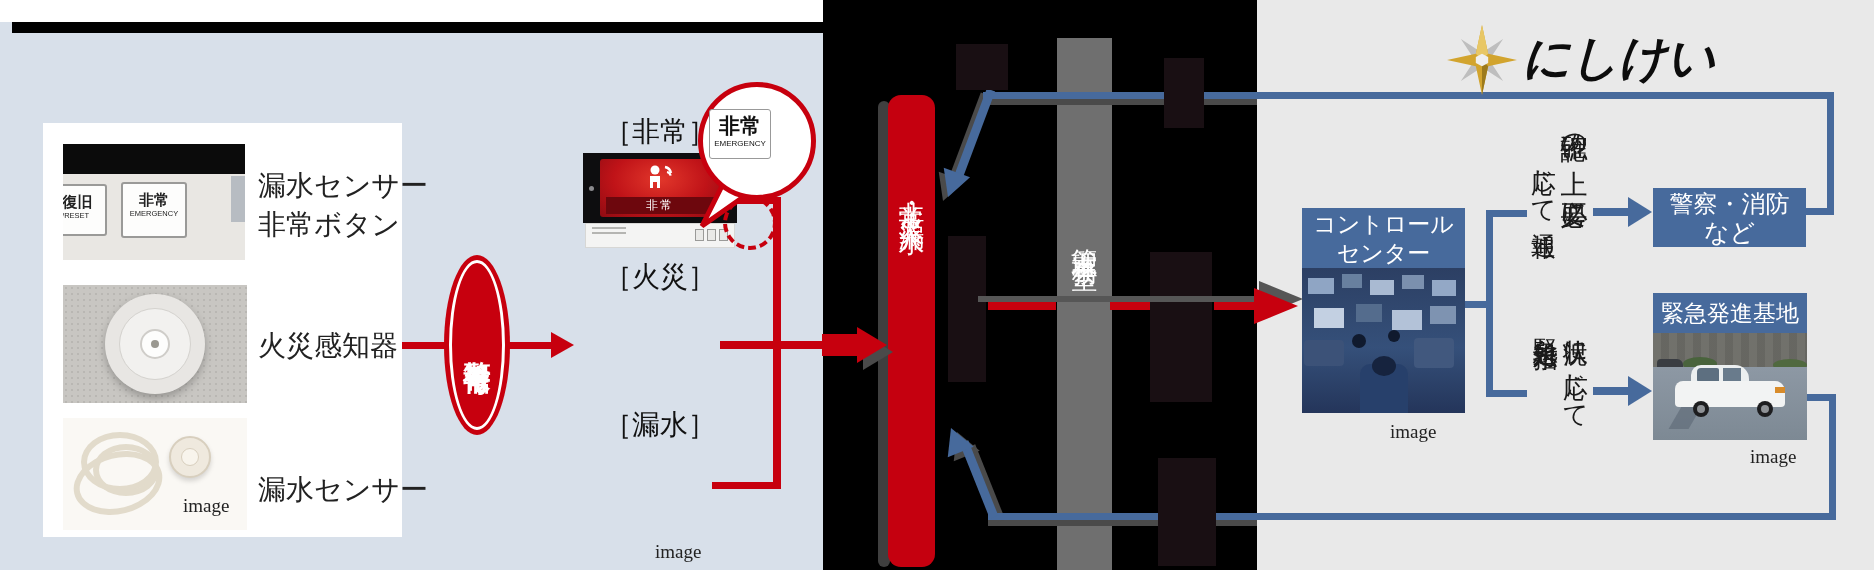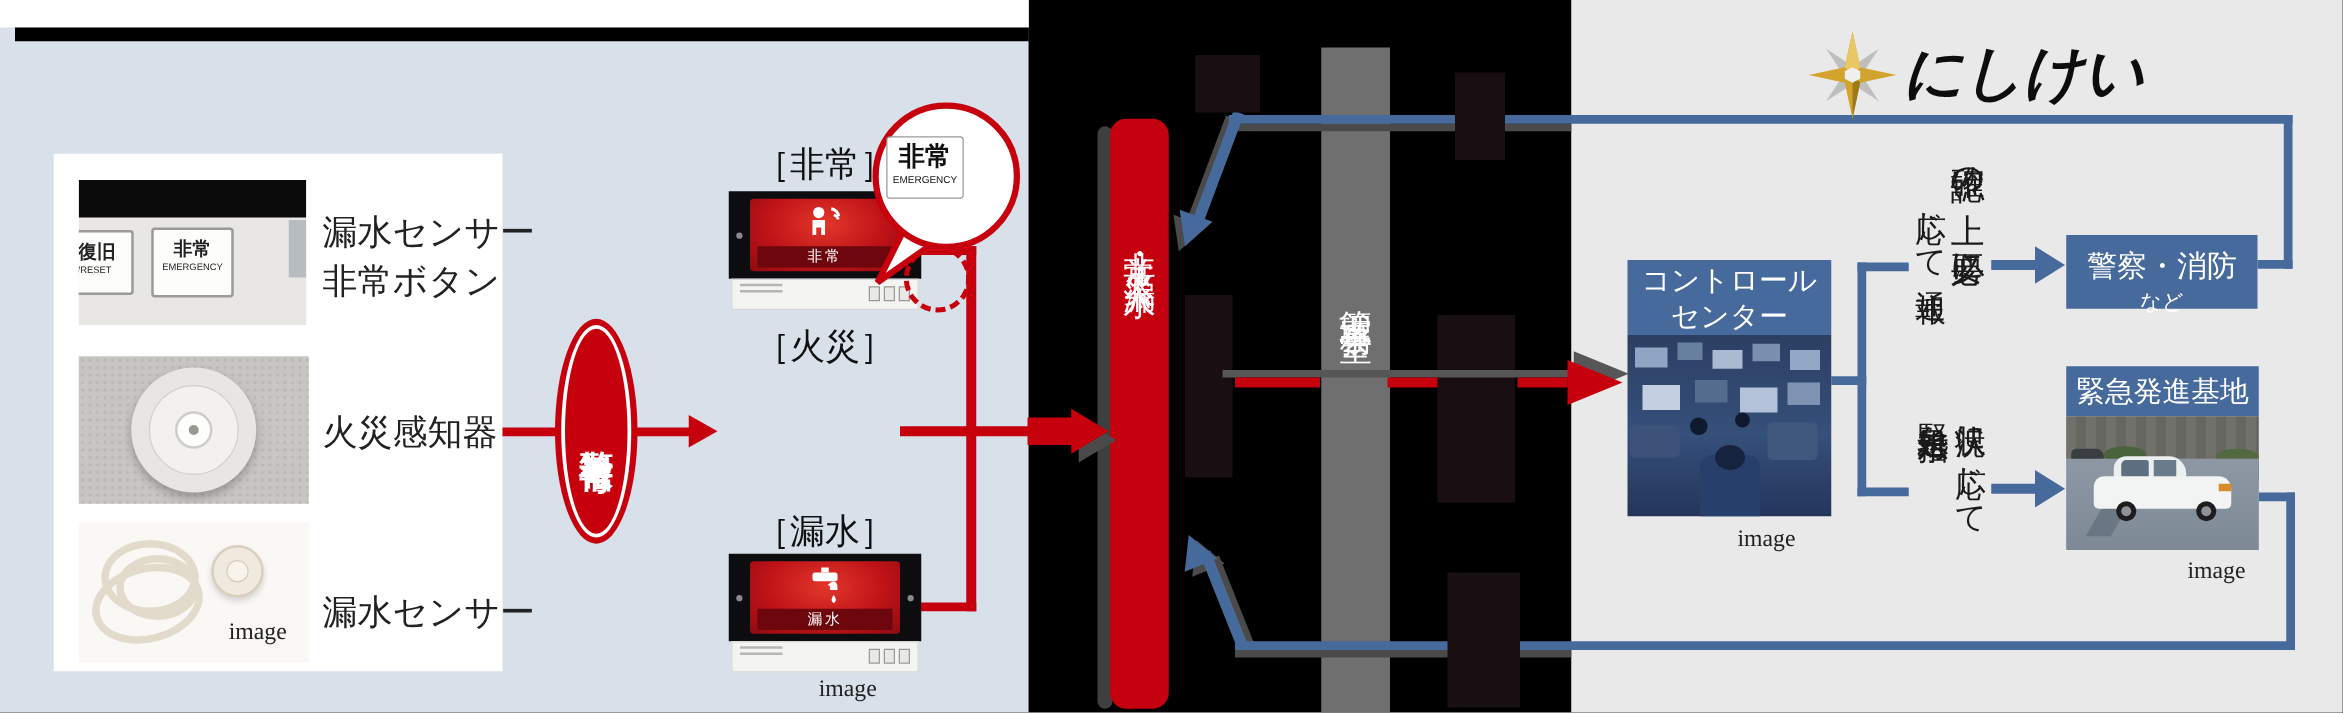--- a/index.html
+++ b/index.html
@@ -93,21 +93,21 @@
   
   .logo-text{left:1522px;top:26px;font-family:"Liberation Serif","DejaVu Serif",serif;
      font-style:italic;font-weight:700;font-size:48px;color:#0d0d0d;z-index:3;letter-spacing:-1px;}
   .logo-star{left:1446px;top:24px;z-index:3;}
 
   .bluebox{position:absolute;background:#476a9c;color:#fff;text-align:center;z-index:3;}
   .cc-head{left:1302px;top:208px;width:163px;height:60px;font-size:23px;line-height:29px;padding-top:2px;}
   .cc-img{left:1302px;top:268px;width:163px;height:145px;z-index:3;overflow:hidden;
      background:linear-gradient(180deg,#2c3f63 0%,#35507a 55%,#24355a 100%);}
   .cc-img i{position:absolute;display:block;}
-  .police{left:1653px;top:188px;width:153px;height:59px;font-size:24px;line-height:28px;padding-top:12px;}
+  .police{left:1653px;top:188px;width:153px;height:59px;font-size:24px;line-height:28px;padding-top:2px;}
   .base-head{left:1653px;top:293px;width:154px;height:40px;font-size:23px;line-height:40px;}
   .base-img{left:1653px;top:333px;width:154px;height:107px;z-index:3;overflow:hidden;background:#93a0ac;}
   .base-img i{position:absolute;display:block;}
 
   .vnote{position:absolute;writing-mode:vertical-rl;color:#1a1a1a;z-index:3;
      font-family:"Liberation Serif","DejaVu Serif",serif;letter-spacing:2px;}
 </style>
 </head>
 <body>
 
@@ -258,46 +258,20 @@
           <i></i>
           <i></i>
           <i></i>
         </div>
     </div>
   </div>
 
   <div class="mon-tag" style="left:583px;top:258px;">［火災］</div>
 
   <div class="mon-tag" style="left:583px;top:406px;">［漏水］</div>
-  <div class="monitor" style="left:583px;top:443px;">
-    <div class="m-bezel">
-      <div class="m-screen">
-        <svg class="m-icon" width="40" height="36" viewBox="0 0 40 36">
-          <rect x="17" y="2" width="6" height="4" fill="#fff"></rect>
-          <rect x="10" y="6" width="20" height="7" rx="2" fill="#fff"></rect>
-          <path d="M26 13 q4 0 4 5 v2 h-6 v-2 q0 -2 -2 -2 z" fill="#fff"></path>
-          <path d="M27 24 q3.5 4 0 6.5 q-3.5 -2.5 0 -6.5z" fill="#fff"></path>
-        </svg>
-        <div class="m-banner">漏水</div>
-      </div>
-      <div class="m-dot l"></div>
-        <div class="m-dot r"></div>
-    </div>
-    <div class="m-body">
-      <div class="m-lines">
-          <i></i>
-          <i></i>
-        </div>
-      <div class="m-btns">
-          <i></i>
-          <i></i>
-          <i></i>
-        </div>
-    </div>
-  </div>
   <div class="caption" style="left:655px;top:541px;">image</div>
 
   <div class="abs dash-circle"></div>
   <svg class="abs" style="left:690px;top:160px;z-index:6;" width="90" height="80" viewBox="0 0 90 80">
     <polygon points="38,14 66,28 12,66" fill="#fff" stroke="#c7000e" stroke-width="5"></polygon>
   </svg>
   <div class="abs callout-circle"></div>
   <div class="abs callout-btn">
     <div class="c1">非常</div>
     <div class="c2">EMERGENCY</div>
@@ -344,21 +318,21 @@
   </div>
   <div class="caption" style="left:1390px;top:421px;">image</div>
 
   <div class="vnote" style="left:1556px;top:112px;font-size:27px;">確認の上、必要に</div>
   <div class="vnote" style="left:1527px;top:150px;font-size:25px;">応じて通報</div>
   <div class="vnote" style="left:1559px;top:320px;font-size:25px;">状況に応じて</div>
   <div class="vnote" style="left:1529px;top:318px;font-size:25px;">緊急対処指示</div>
 
   <div class="bluebox police">
     <span style="display:block">警察・消防</span>
-    <span style="display:block;font-size:17px;">など</span>
+    <span style="display:block;font-size:25px;">など</span>
   </div>
 
   <div class="bluebox base-head">緊急発進基地</div>
   <div class="abs base-img">
     <i style="left:0;top:0;width:154px;height:34px;background:#6b6b66;"></i>
     <i style="left:0;top:0;width:154px;height:34px;background:repeating-linear-gradient(90deg,#777771 0 8px,#62625d 8px 16px);opacity:.5;"></i>
     <i style="left:4px;top:26px;width:26px;height:16px;background:#3a3d42;border-radius:4px 6px 2px 2px;"></i>
     <i style="left:30px;top:24px;width:34px;height:14px;background:#49633c;border-radius:50%;"></i>
     <i style="left:120px;top:26px;width:34px;height:12px;background:#50693f;border-radius:50%;"></i>
     <i style="left:98px;top:34px;width:56px;height:18px;background:#7d5a4e;"></i>

